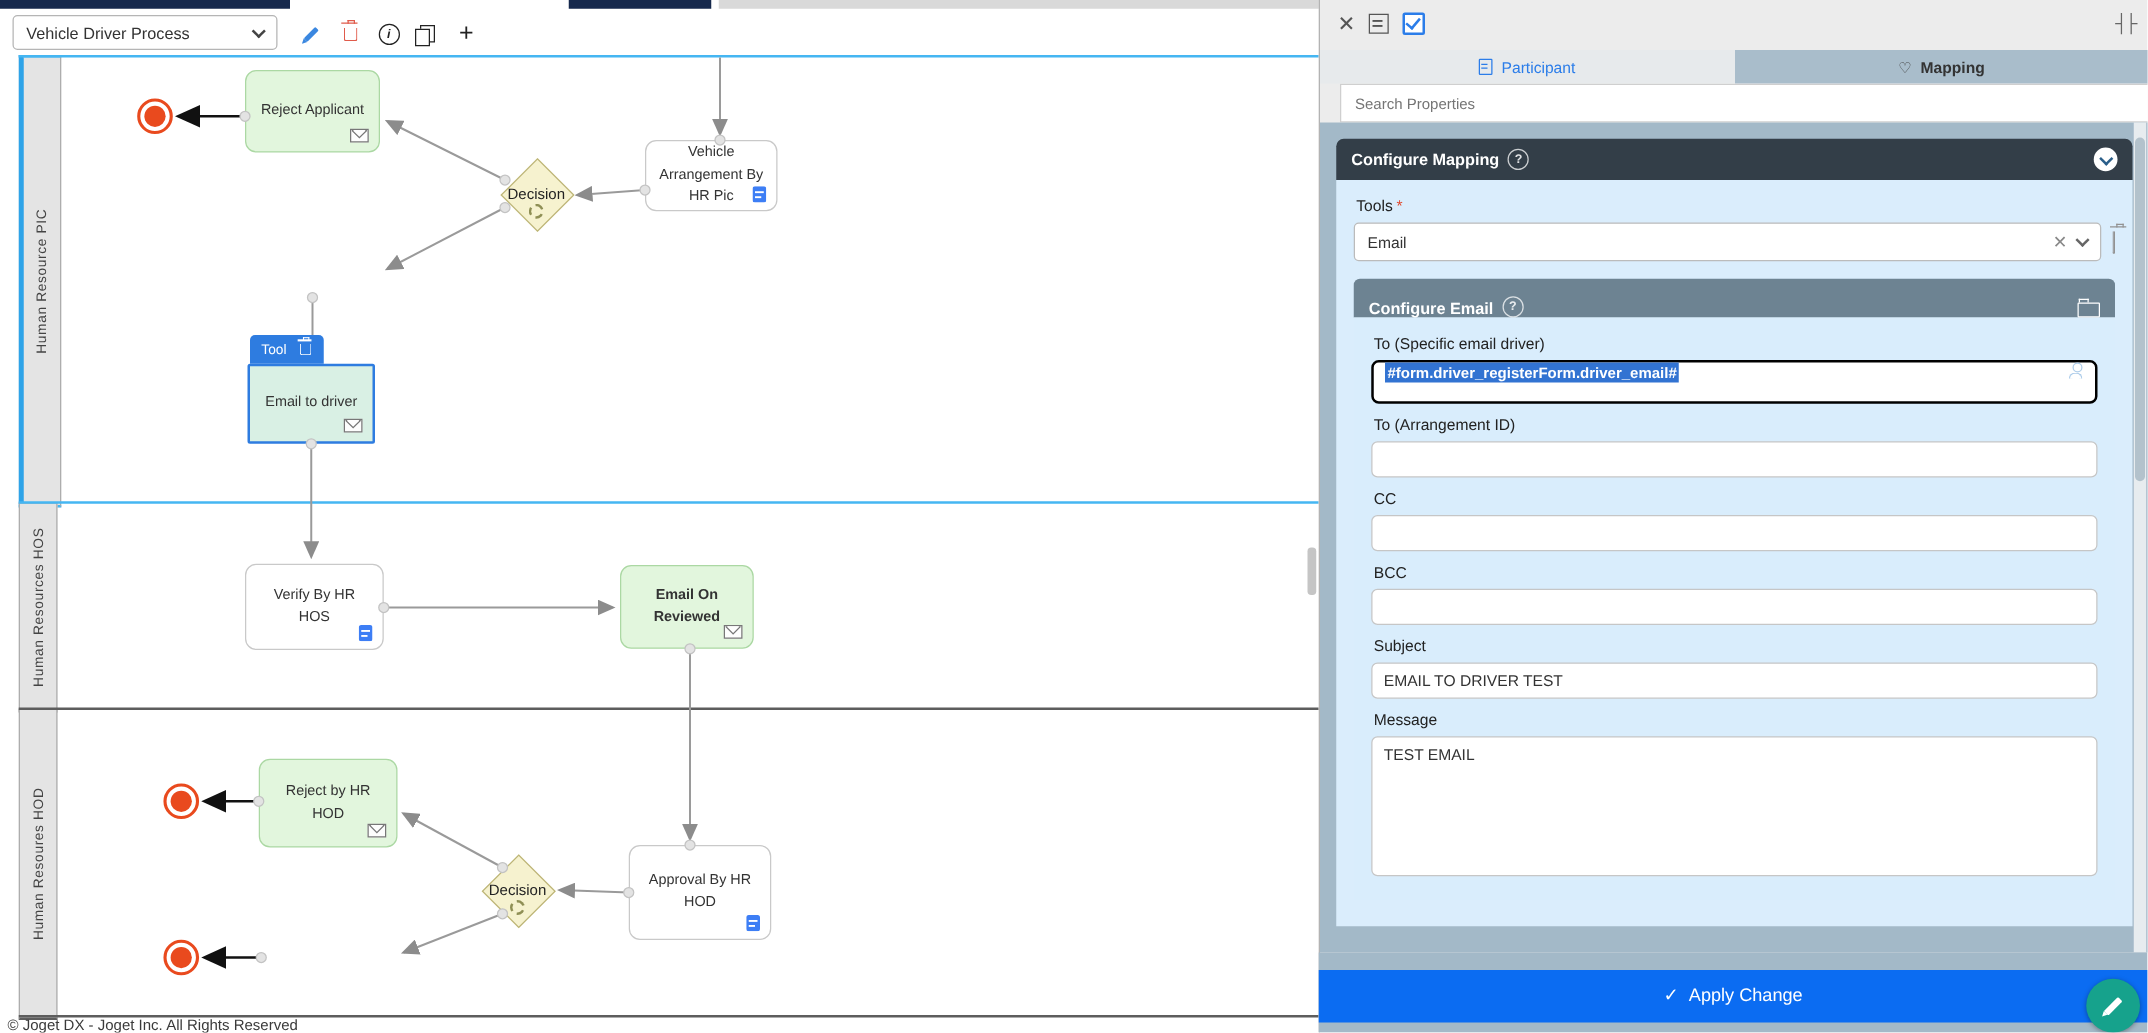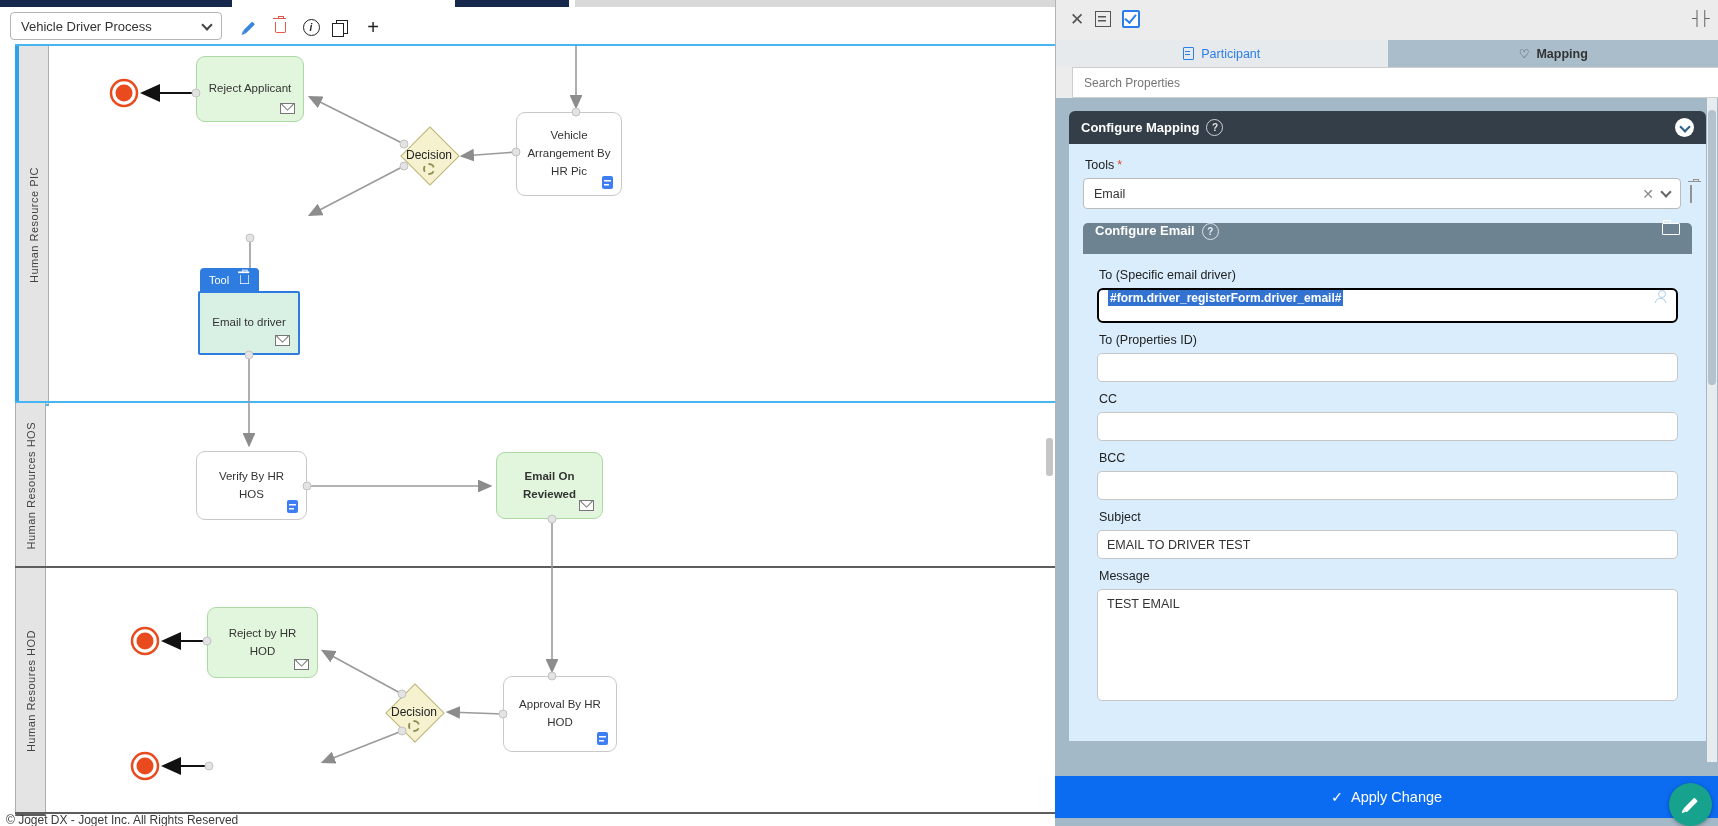--- a/index.html
+++ b/index.html
@@ -92,21 +92,21 @@
   #map-card-body{background:#daedfc;padding:12px 14px 0 14px;height:585px;}
   .fldlabel{font-size:12.5px;color:#222;margin:10px 0 6px 2px;}
   .req{color:#e0492e;margin-left:3px;}
   .selrow{display:flex;align-items:center;gap:9px;}
   #tools-select{flex:1;height:29px;background:#fff;border:1px solid #bbb;border-radius:4px;display:flex;
     align-items:center;padding:0 10px;font-size:12.5px;color:#333;cursor:pointer;}
   #tools-select .clearx{margin-left:auto;color:#888;font-size:14px;padding:0 8px;cursor:pointer;}
   .graytrash{color:#929292;cursor:pointer;}
 
   #email-card{margin-top:14px;}
-  #email-card-header{background:#6d8392;border-radius:5px 5px 0 0;height:31px;display:flex;align-items:flex-start;
+  #email-card-header{background:#6d8392;border-radius:5px 5px 0 0;height:31px;display:flex;align-items:flex-end;
     padding:0 12px;color:#fff;font-size:13px;font-weight:bold;}
   .foldericon{margin-left:auto;position:relative;width:16px;height:10px;border:1.5px solid #fff;border-radius:1px;cursor:pointer;}
   .foldericon::before{content:"";position:absolute;top:-4px;left:0;width:6px;height:2px;border:1.5px solid #fff;border-bottom:none;}
   #email-card-body{background:#d9edfc;padding:4px 14px 14px 14px;}
   .pinput{width:100%;height:29px;background:#fff;border:1px solid #c6c6c6;border-radius:5px;box-sizing:border-box;
     font-size:12.5px;color:#333;padding:0 9px;outline:none;font-family:"Liberation Sans",sans-serif;}
   #to-specific{height:31px;border:2px solid #000;border-radius:6px;display:flex;align-items:flex-start;padding:0 9px;background:#fff;cursor:text;}
   #to-specific .selval{background:#3273d2;color:#fff;font-size:12px;font-weight:bold;padding:1px 2px;}
   .person{margin-left:auto;position:relative;width:13px;height:13px;}
   .person::before{content:"";position:absolute;left:3.5px;top:0;width:6px;height:6px;border:1.5px solid #aecdea;border-radius:50%;}
@@ -170,21 +170,21 @@
 
   <div class="lane-border" style="top:44px;height:2px;background:#45b6f2;"></div>
   <div class="lane-border" style="top:401px;height:2px;background:#45b6f2;"></div>
   <div class="lane-border" style="top:566px;height:2px;background:#5d5d5d;"></div>
   <div class="lane-border" style="top:812px;height:2px;background:#5d5d5d;"></div>
 
   <div class="node n-green abs" style="left:196px;top:56px;width:108px;height:66px;">
     <span>Reject Applicant</span>
     <span class="env"></span>
   </div>
-  <div class="node n-white abs" style="left:516px;top:112px;width:106px;height:84px;">
+  <div class="node n-white abs" style="left:516px;top:112px;width:106px;height:57px;">
     <span>Vehicle Arrangement By HR Pic</span>
     <span class="docicon"></span>
   </div>
   <div class="diamond" style="left:409px;top:135px;"></div>
   <div class="diamond-label abs" style="left:389px;top:148px;">
     <span>Decision</span><span class="gear"></span>
   </div>
 
   <div id="tool-tag" class="abs" style="left:200px;top:268px;height:23px;">
     <span>Tool</span>
@@ -326,21 +326,21 @@
             <span class="foldericon"></span>
           </div>
           <div id="email-card-body">
 
             <div class="fldlabel">To (Specific email driver)</div>
             <div id="to-specific">
               <span class="selval">#form.driver_registerForm.driver_email#</span>
               <span class="person"></span>
             </div>
 
-            <div class="fldlabel">To (Properties ID)</div>
+            <div class="fldlabel">To (Arrangement ID)</div>
             <input class="pinput" value="" style="">
 
             <div class="fldlabel">CC</div>
             <input class="pinput" value="" style="">
 
             <div class="fldlabel">BCC</div>
             <input class="pinput" value="" style="">
 
             <div class="fldlabel">Subject</div>
             <input class="pinput" value="EMAIL TO DRIVER TEST" style="">

